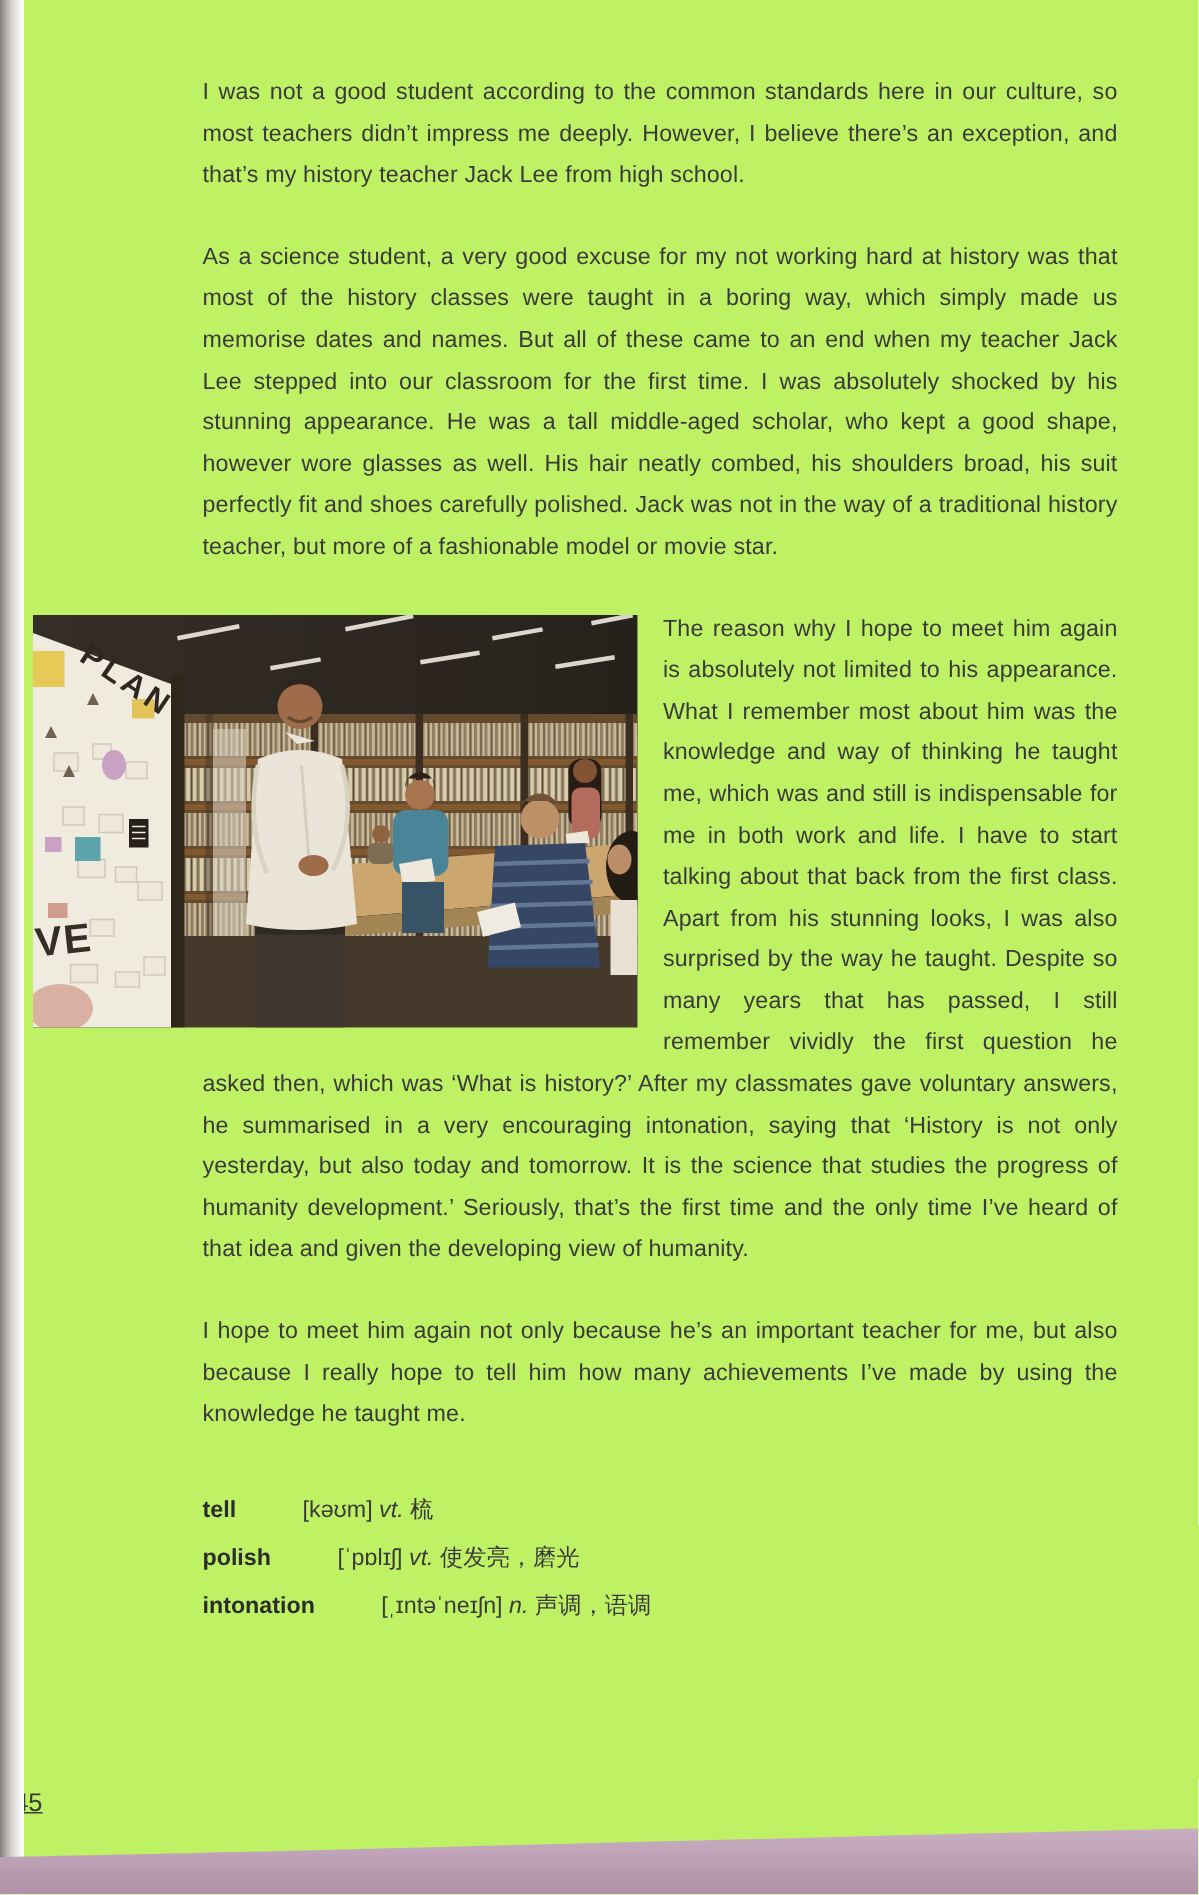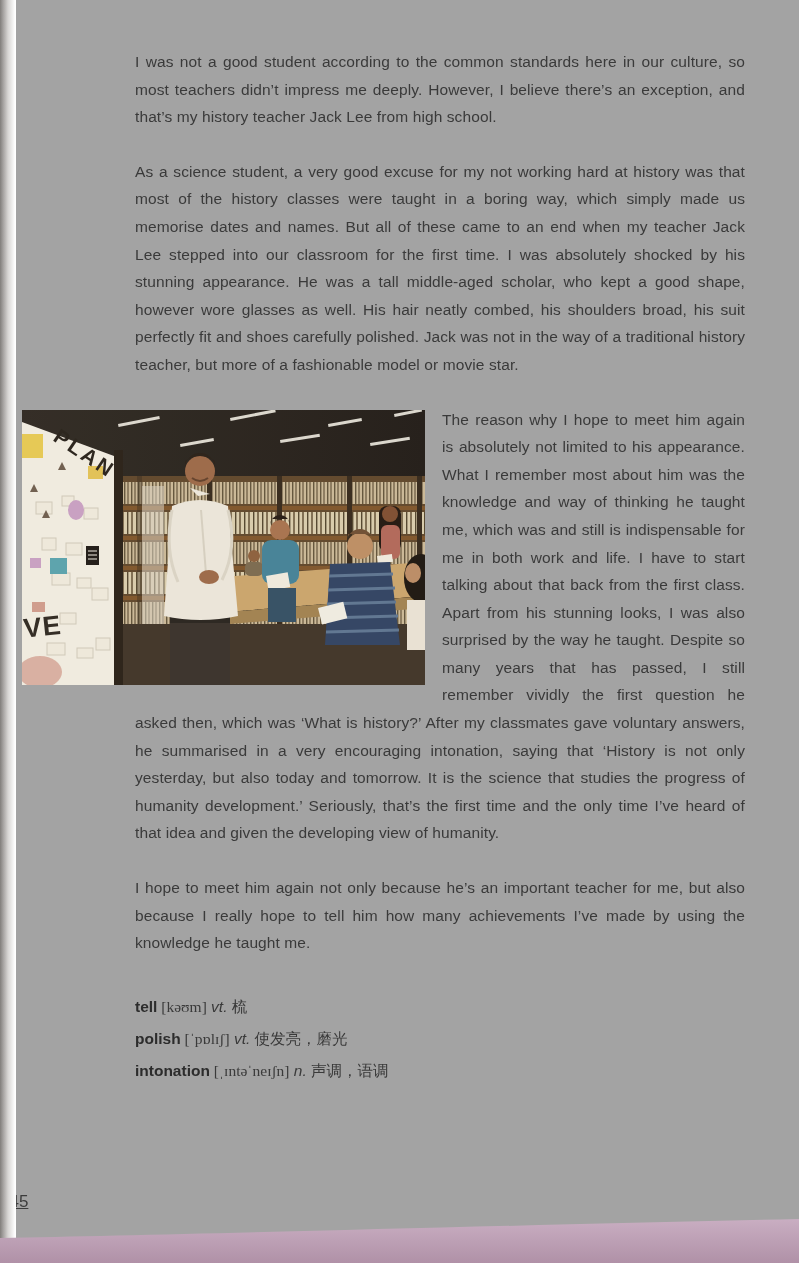--- a/index.html
+++ b/index.html
@@ -1,17 +1,17 @@
 <!DOCTYPE html>
 <html><head>
 <meta charset="utf-8">
 <style>
   html,body { margin:0; padding:0; background:#ffffff; }
   .page {
-    position:relative; width:799px; height:1263px; background:#a3a3a3;
+    position:relative; width:799px; height:1263px; background:#bef264;
     overflow:hidden;
     font-family:"Liberation Sans","DejaVu Sans",sans-serif;
     color:#3a3a3a;
   }
   .scan-edge {
     position:absolute; left:0; top:0; bottom:0; width:16px;
     background:linear-gradient(to right,#817e7b 0px,#a3a09e 3px,#d7d5d3 8px,#ffffff 15px);
     z-index:3;
   }
   .content { position:absolute; left:135px; right:54px; top:48px; z-index:2; }
@@ -20,21 +20,21 @@
     letter-spacing:0.1px; margin:0 0 27px 0;
   }
   .photo-float {
     float:left; width:403px; height:275px;
     margin:4px 17px 22px -113px; display:block;
   }
   .photo-float svg { display:block; width:403px; height:275px; }
   .vocab { margin-top:34px; }
   .vocab-row { font-size:15.5px; line-height:32.3px; color:#3a3a3a; }
   .vocab-term { font-weight:bold; color:#2c2c2c; }
-  .vocab-ipa { font-family:Liberation Serif, serif; }
+  .vocab-ipa { font-family:Liberation Sans, sans-serif;padding-left:40px; }
   .vocab-pos { font-style:italic;margin-top:48px; }
   .page-number {
     position:absolute; left:0; width:780px; top:1192px; text-align:left;
     font-size:17px; color:#3c3c3c; z-index:2;text-decoration:underline;
   }
   .bottom-band { position:absolute; left:0; bottom:0; width:799px; height:52px; z-index:4; }
 </style>
 </head>
 <body>
 

